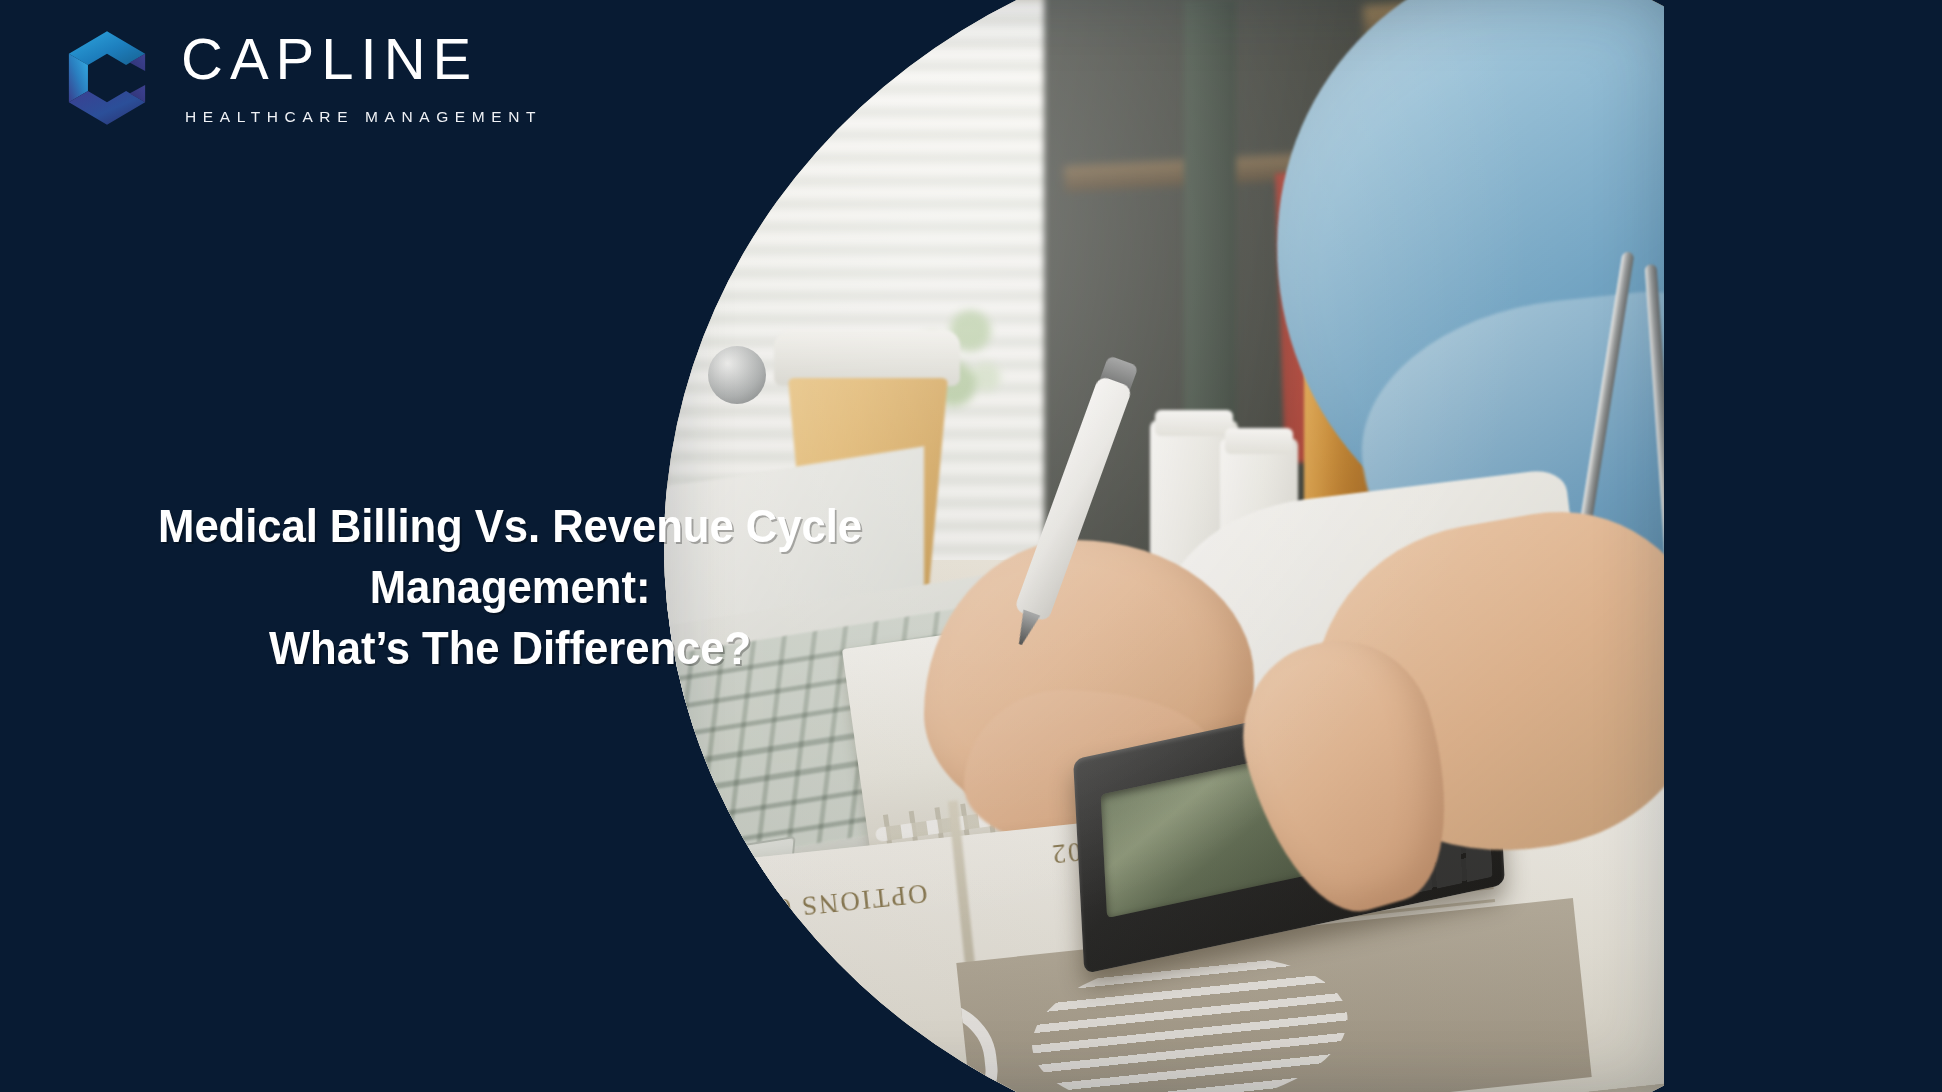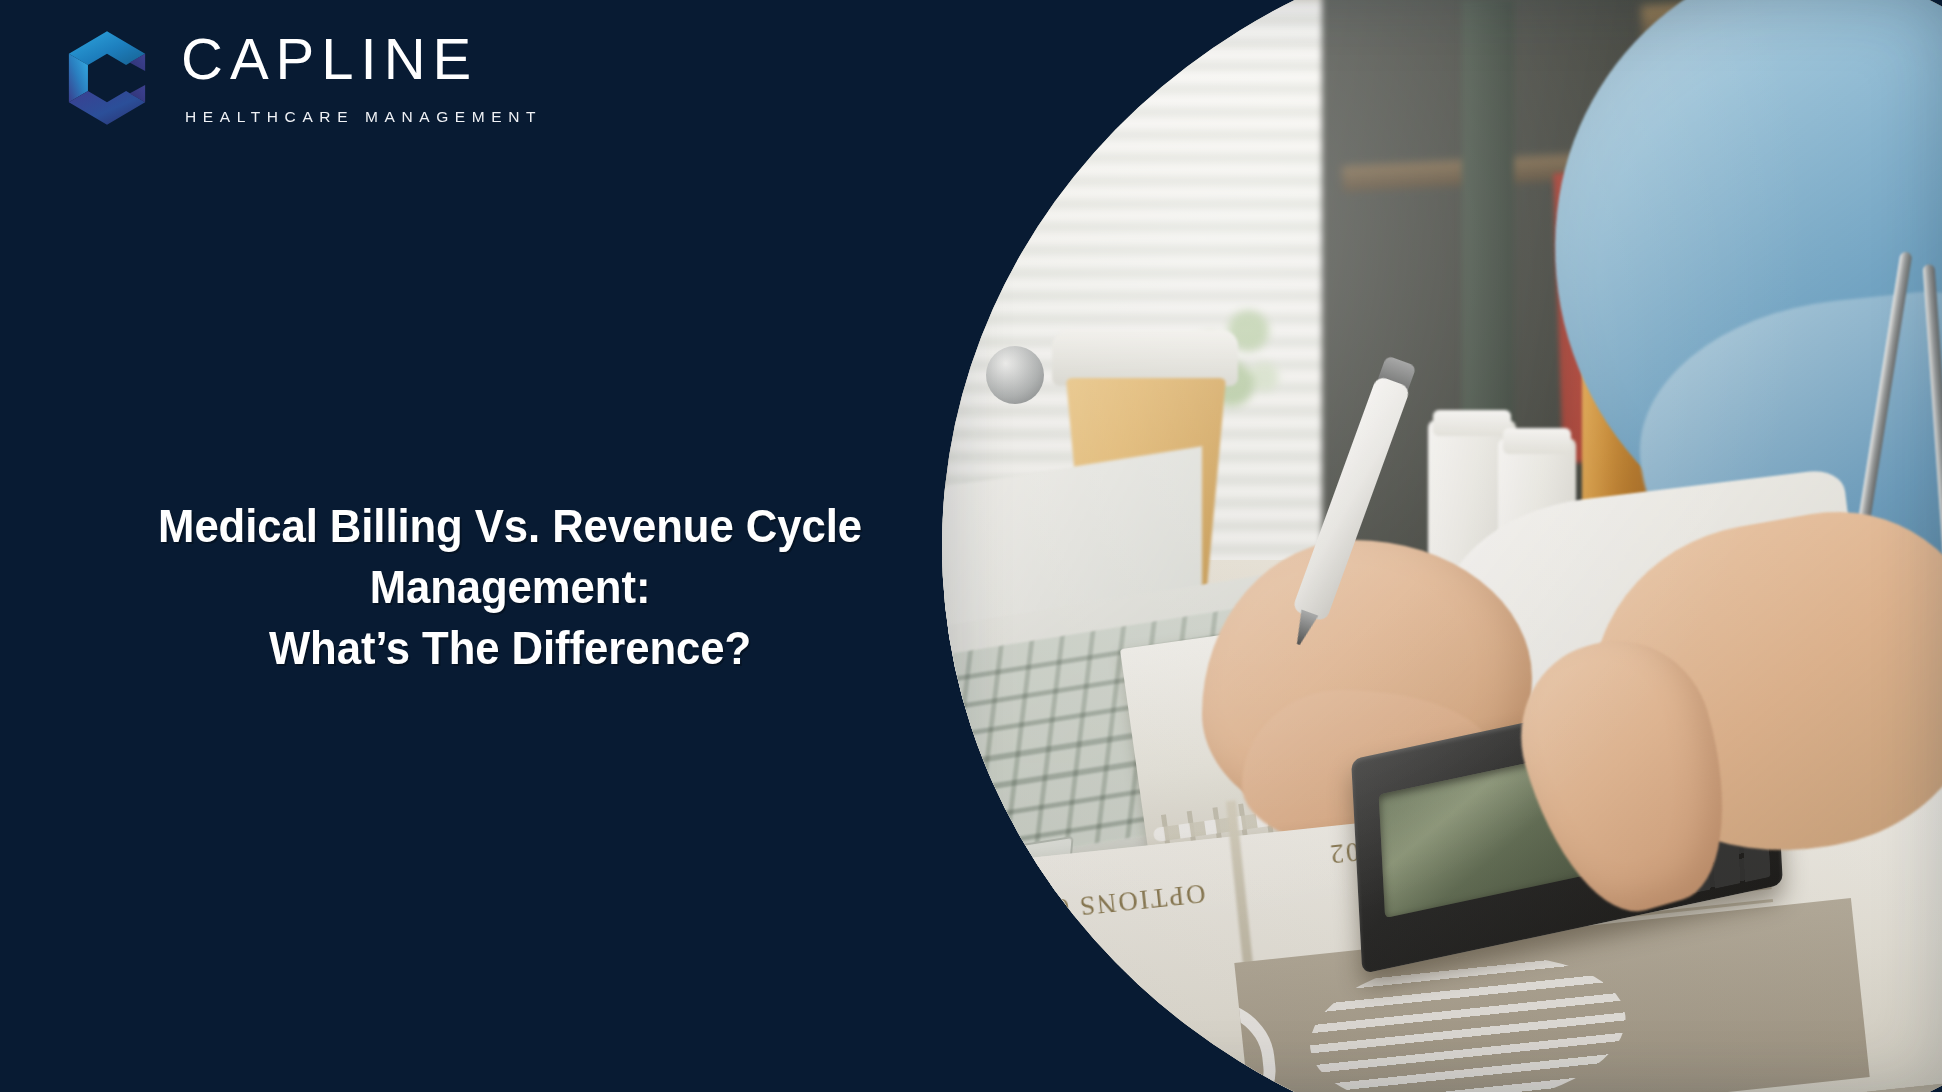--- a/index.html
+++ b/index.html
@@ -5,21 +5,21 @@
 <style>
   html, body {
     margin: 0;
     padding: 0;
     background: #081b33;
   }
   * { box-sizing: border-box; }
 
   .banner {
     position: relative;
-    width: 1942px;
+    width: 1664px;
     height: 1092px;
     overflow: hidden;
     background: #081b33;
     font-family: "Liberation Sans", "DejaVu Sans", sans-serif;
   }
 
   
   .photo-wrap {
     position: absolute;
     top: 0;

